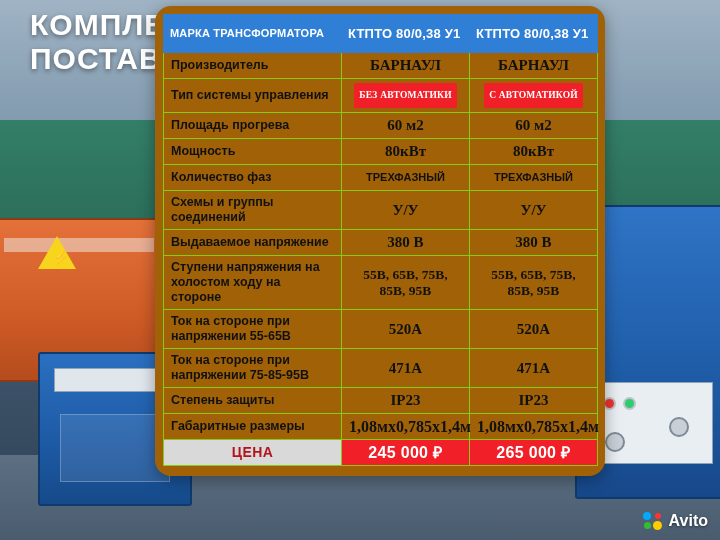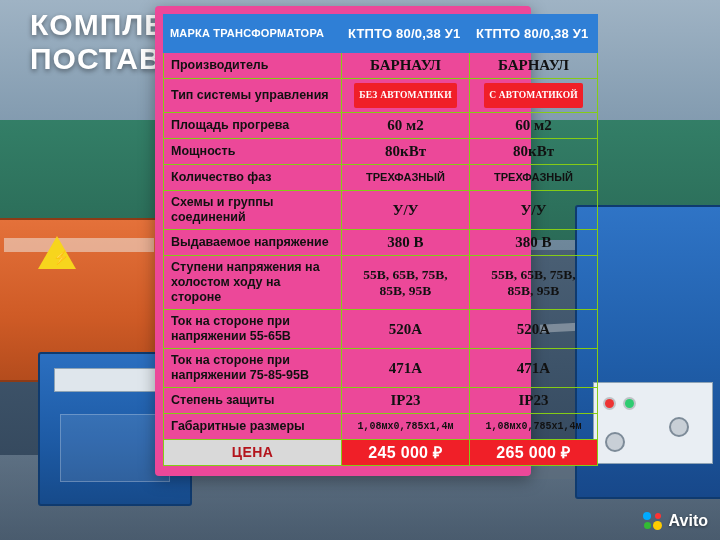--- a/index.html
+++ b/index.html
@@ -152,23 +152,23 @@
     line-height: 34px;
     text-shadow: 0 2px 5px rgba(0,0,0,.45);
     z-index: 5;
     white-space: pre-line;
   }
 
   
   .card {
     position: absolute;
     left: 155px; top: 6px;
-    width: 376px;
-    background: #ec4899;
-    border-radius: 4px;
+    width: 450px;
+    background: #a16207;
+    border-radius: 16px;
     box-shadow: 0 4px 16px rgba(0,0,0,.35);
     padding: 8px 8px 10px 8px;
     box-sizing: border-box;
     z-index: 10;
   }
   table.spec {
     width: 100%;
     border-collapse: collapse;
     table-layout: fixed;
   }
@@ -209,22 +209,22 @@
     font-family: "Liberation Serif", serif;
     line-height: 17px;
   }
   td.val.small {
     font-size: 11px;
     font-family: "Liberation Sans", sans-serif;
     font-weight: bold;
     margin-top: 29px;
   }
   td.val.tiny {
-    font-size: 10px;
-    font-family: Liberation Mono, monospace;
+    font-size: 16px;
+    font-family: Liberation Serif, serif;
     font-weight: bold;
   }
   td.val.multi {
     font-size: 13.5px;
     line-height: 16px;
   }
 
   .tag {
     display: inline-block;
     background: #f01f28;

